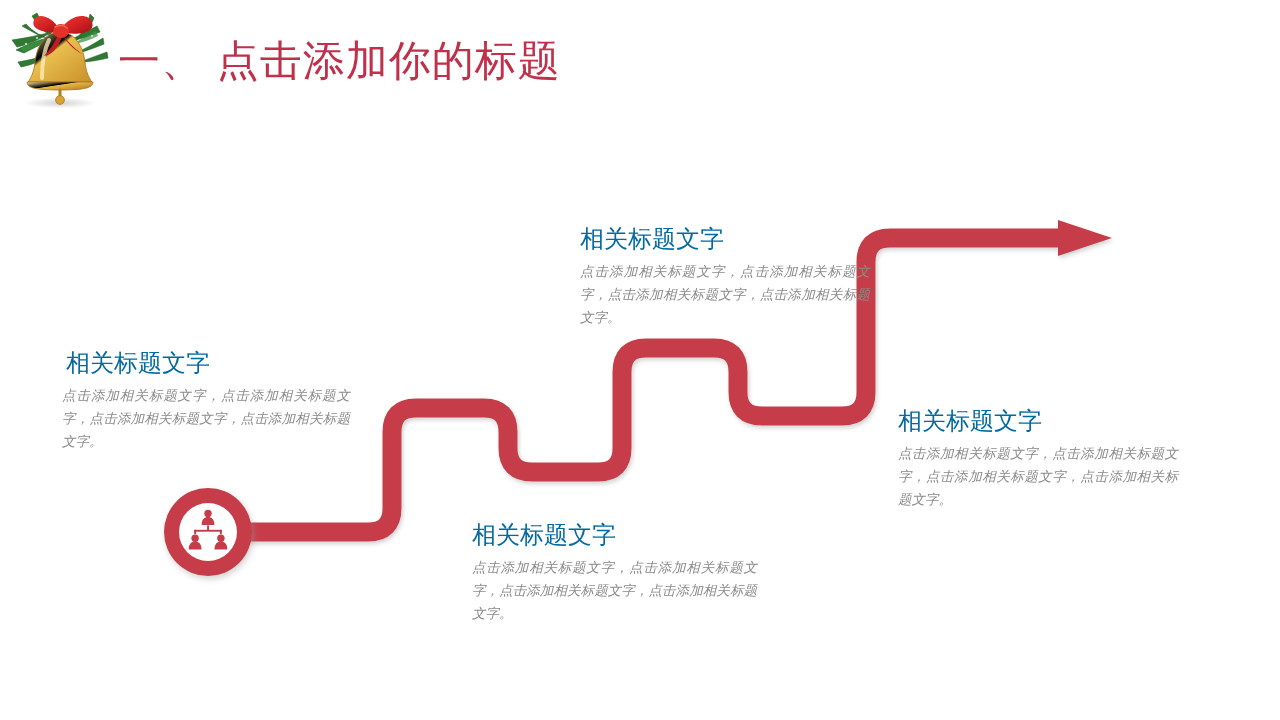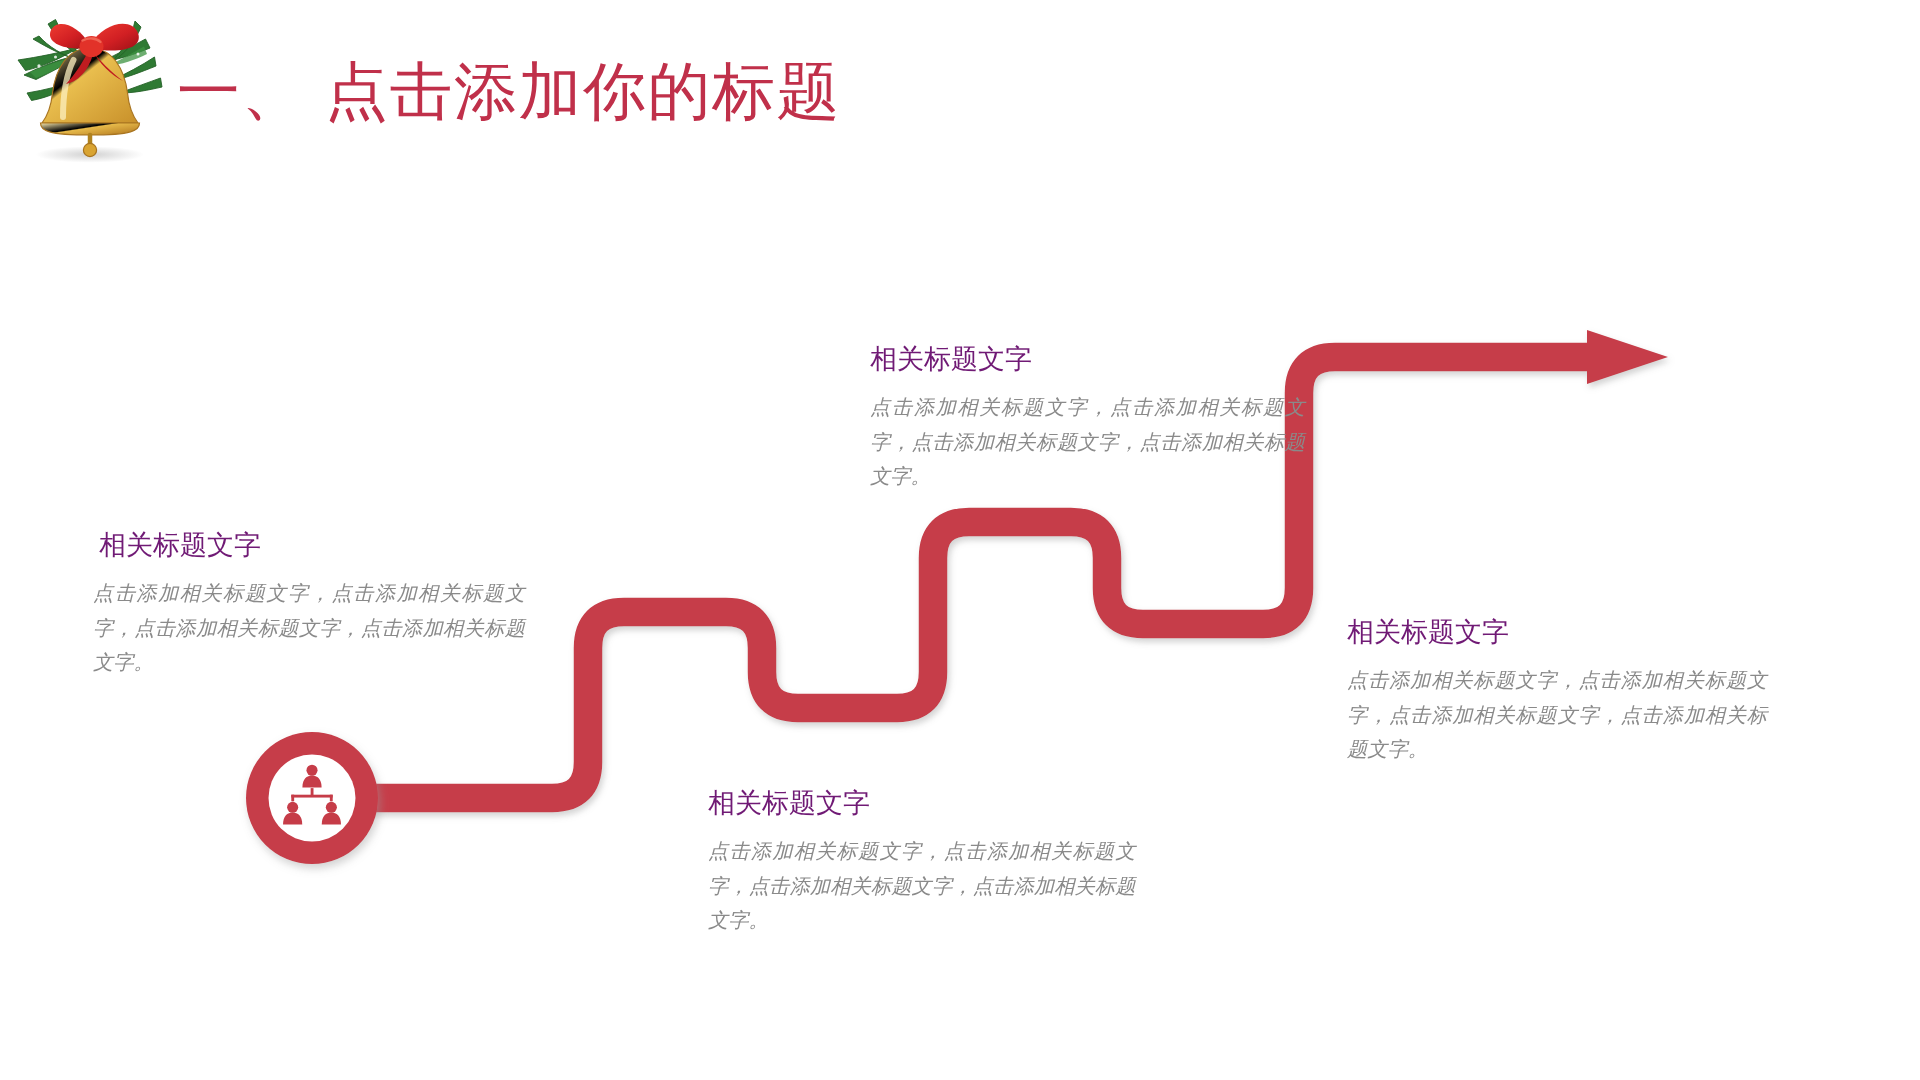--- a/index.html
+++ b/index.html
@@ -60,22 +60,22 @@
     width: 1280px;
     height: 720px;
   }
   .diagram svg { display: block; }
 
   
   .block {
     position: absolute;
   }
   .block-title {
-    color: #701a75;
-    font-size: 18px;
+    color: #0369a1;
+    font-size: 24px;
     line-height: 30px;
     font-weight: 400;
     margin: 0 0 6px 0;
     white-space: nowrap;
     font-family: Liberation Serif, serif;
   }
   .block-body {
     color: #8A8A8A;
     font-size: 13.5px;
     line-height: 23px;

